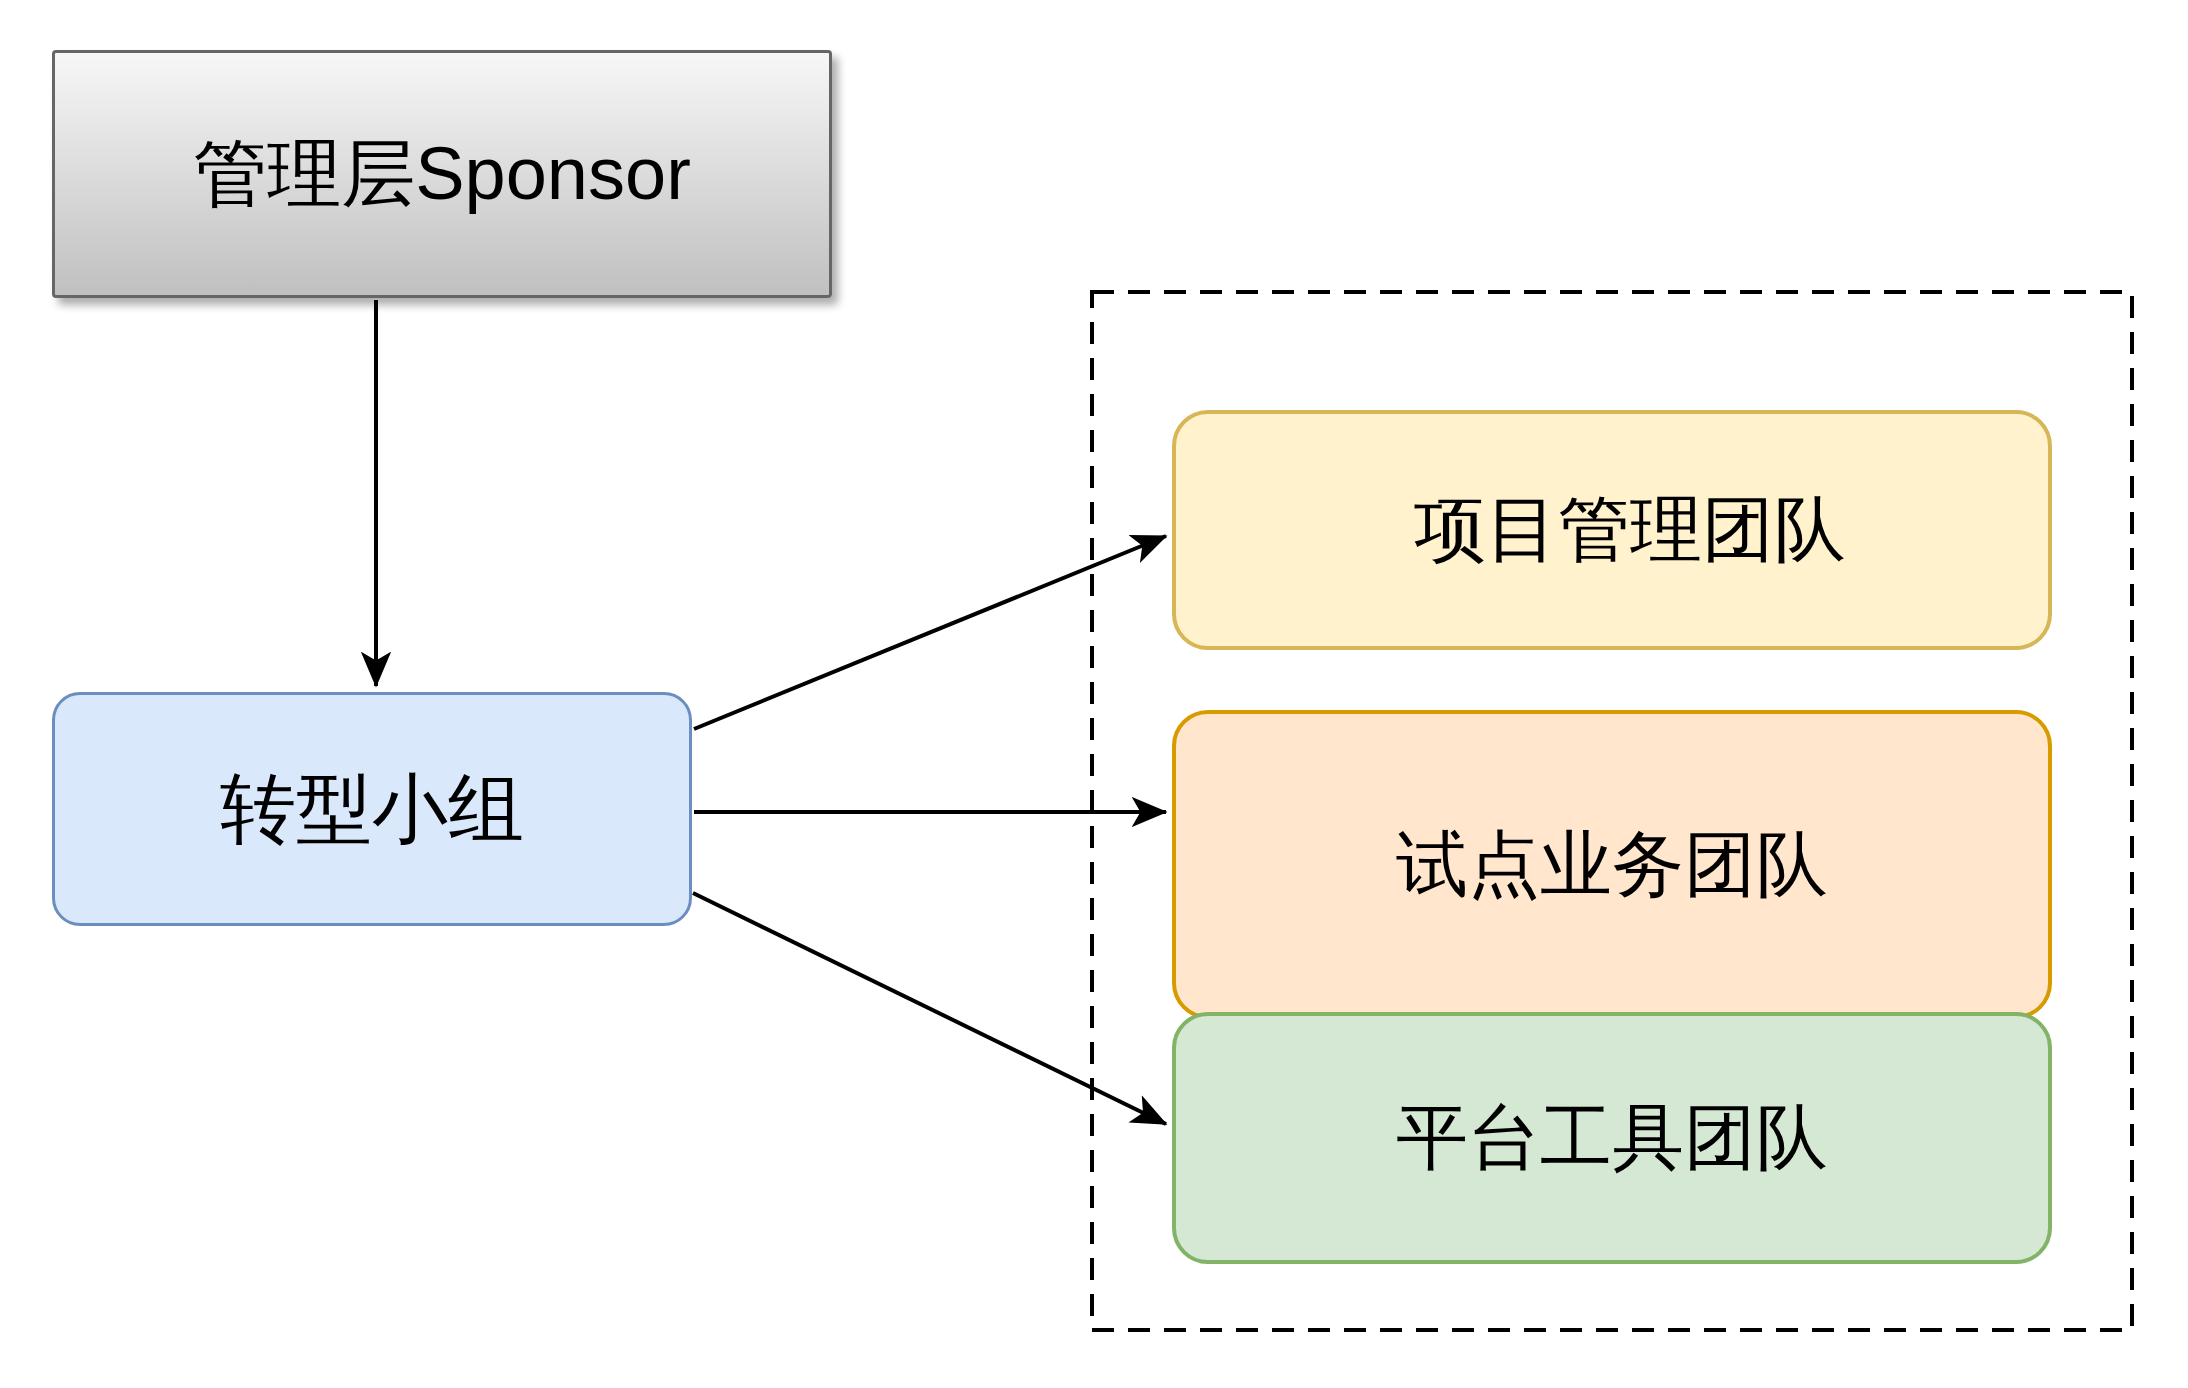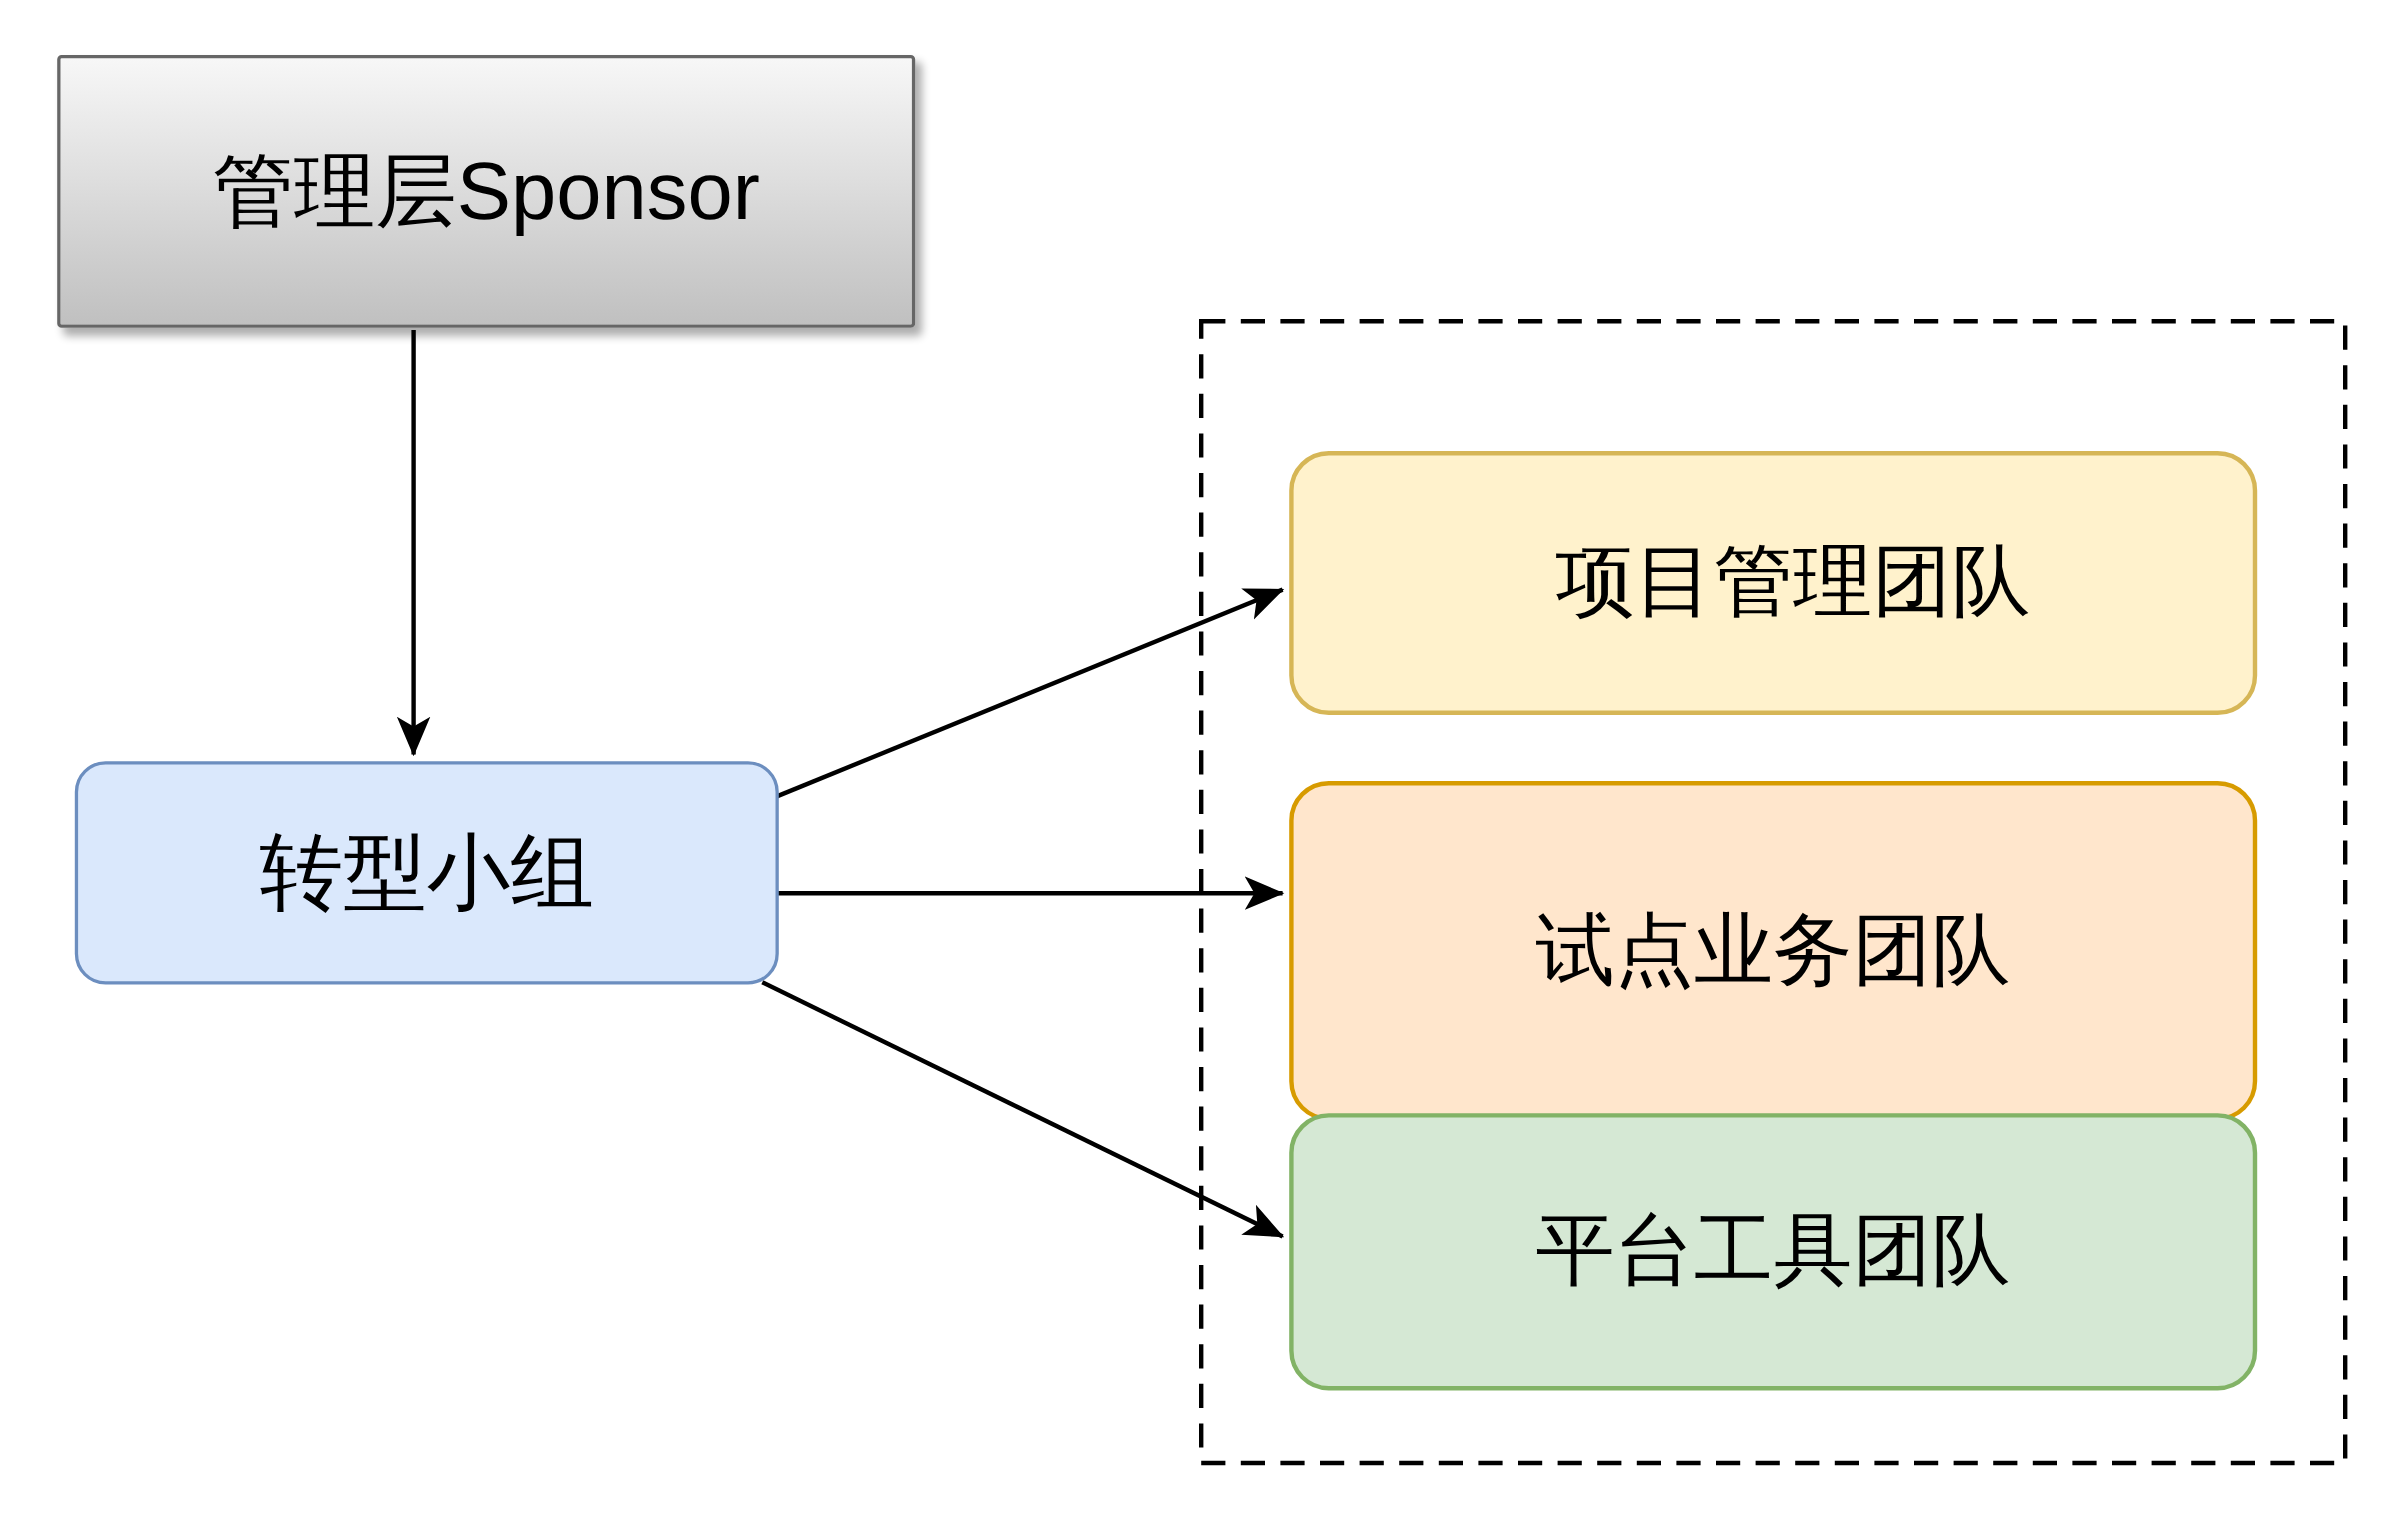--- a/index.html
+++ b/index.html
@@ -36,22 +36,22 @@
   .node-sponsor {
     left: 52px; top: 50px;
     width: 780px; height: 248px;
     border: 3px solid #666666;
     border-radius: 4px;
     background: linear-gradient(#F7F7F7, #C0C0C0);
     box-shadow: 6px 7px 8px rgba(0,0,0,0.32);
     font-size: 74px;
   }
   .node-transform {
-    left: 68px; top: 692px;
-    width: 640px; height: 203px;
+    left: 52px; top: 692px;
+    width: 640px; height: 234px;
     border: 3px solid #6C8EBF;
     border-radius: 28px;
     background: #DAE8FC;
     font-size: 76px;
   }
   .team-node {
     left: 1172px;
     width: 880px;
     border-radius: 36px;
     border: 4px solid;

